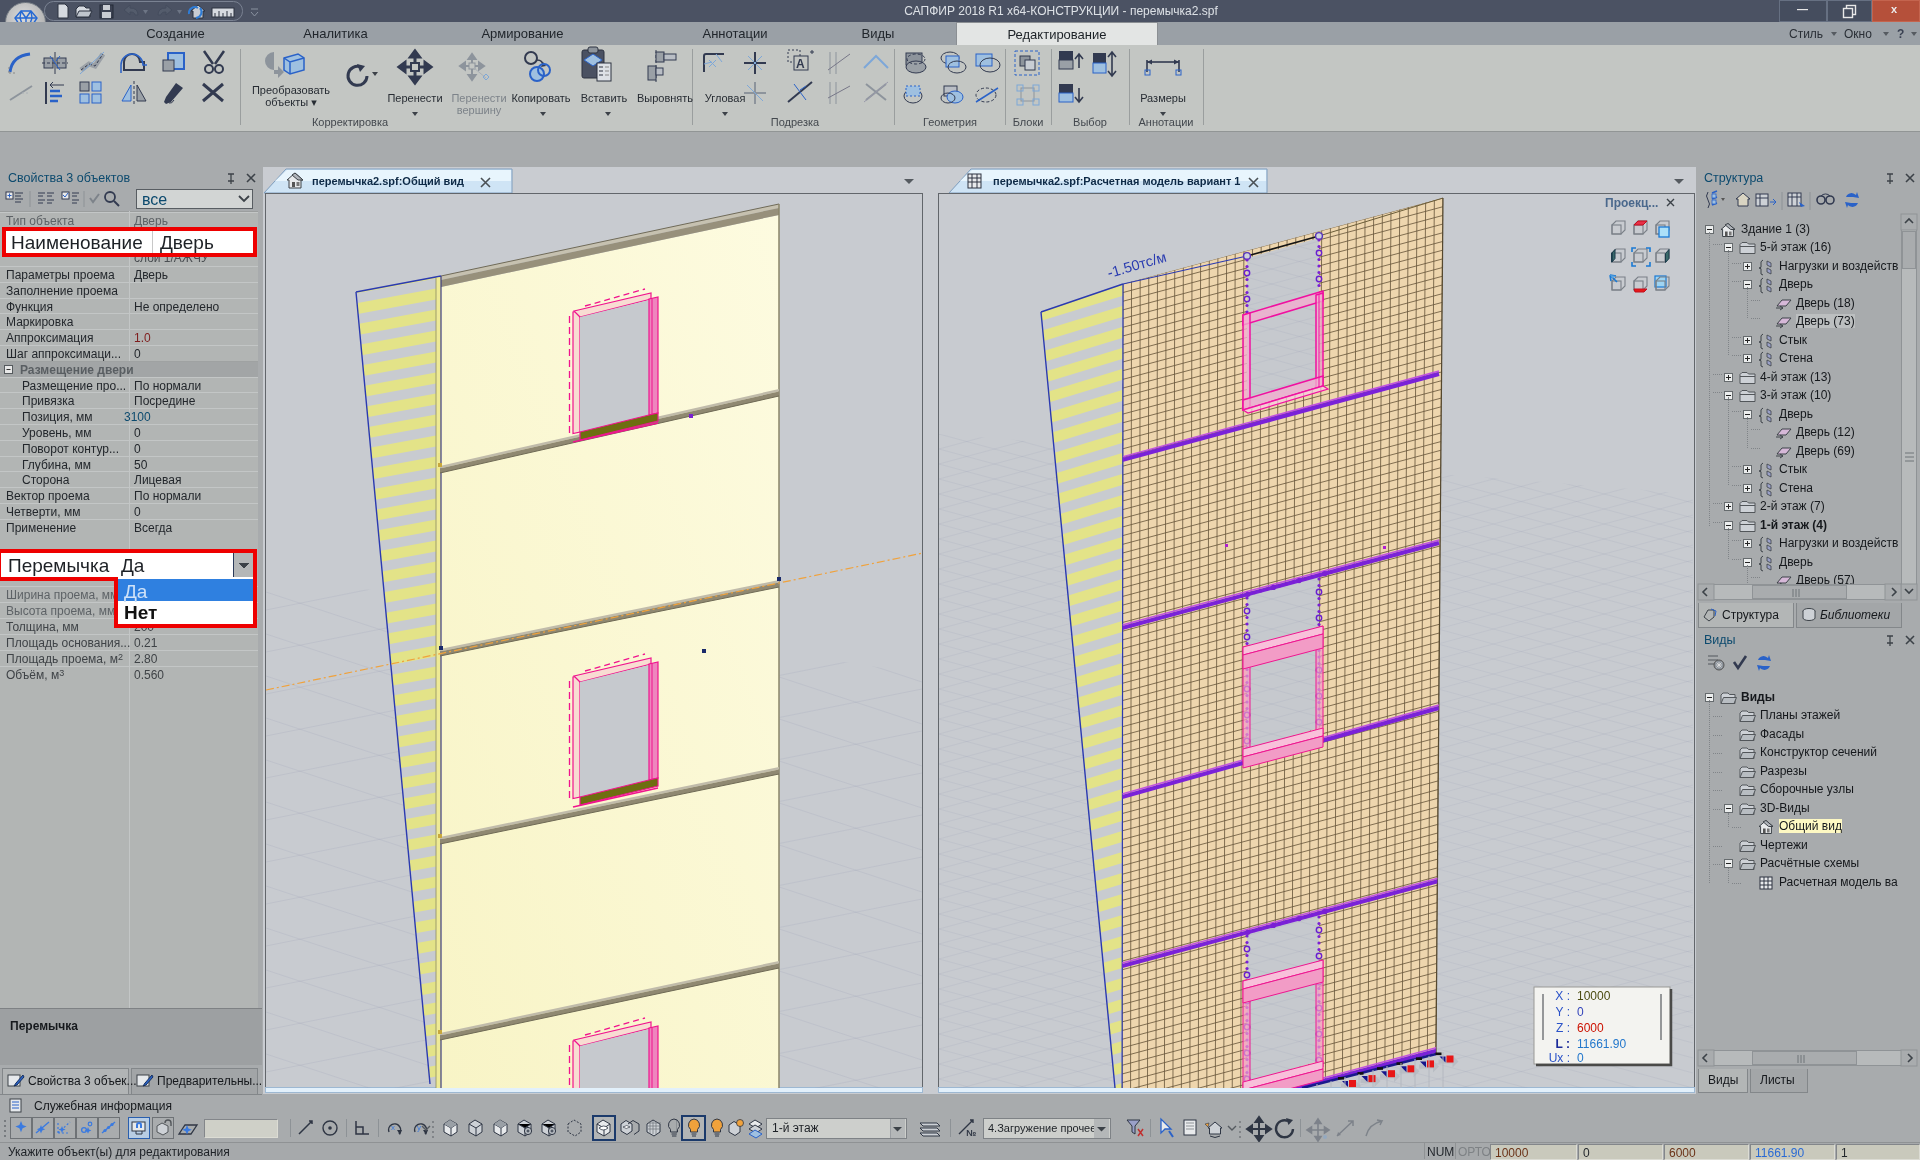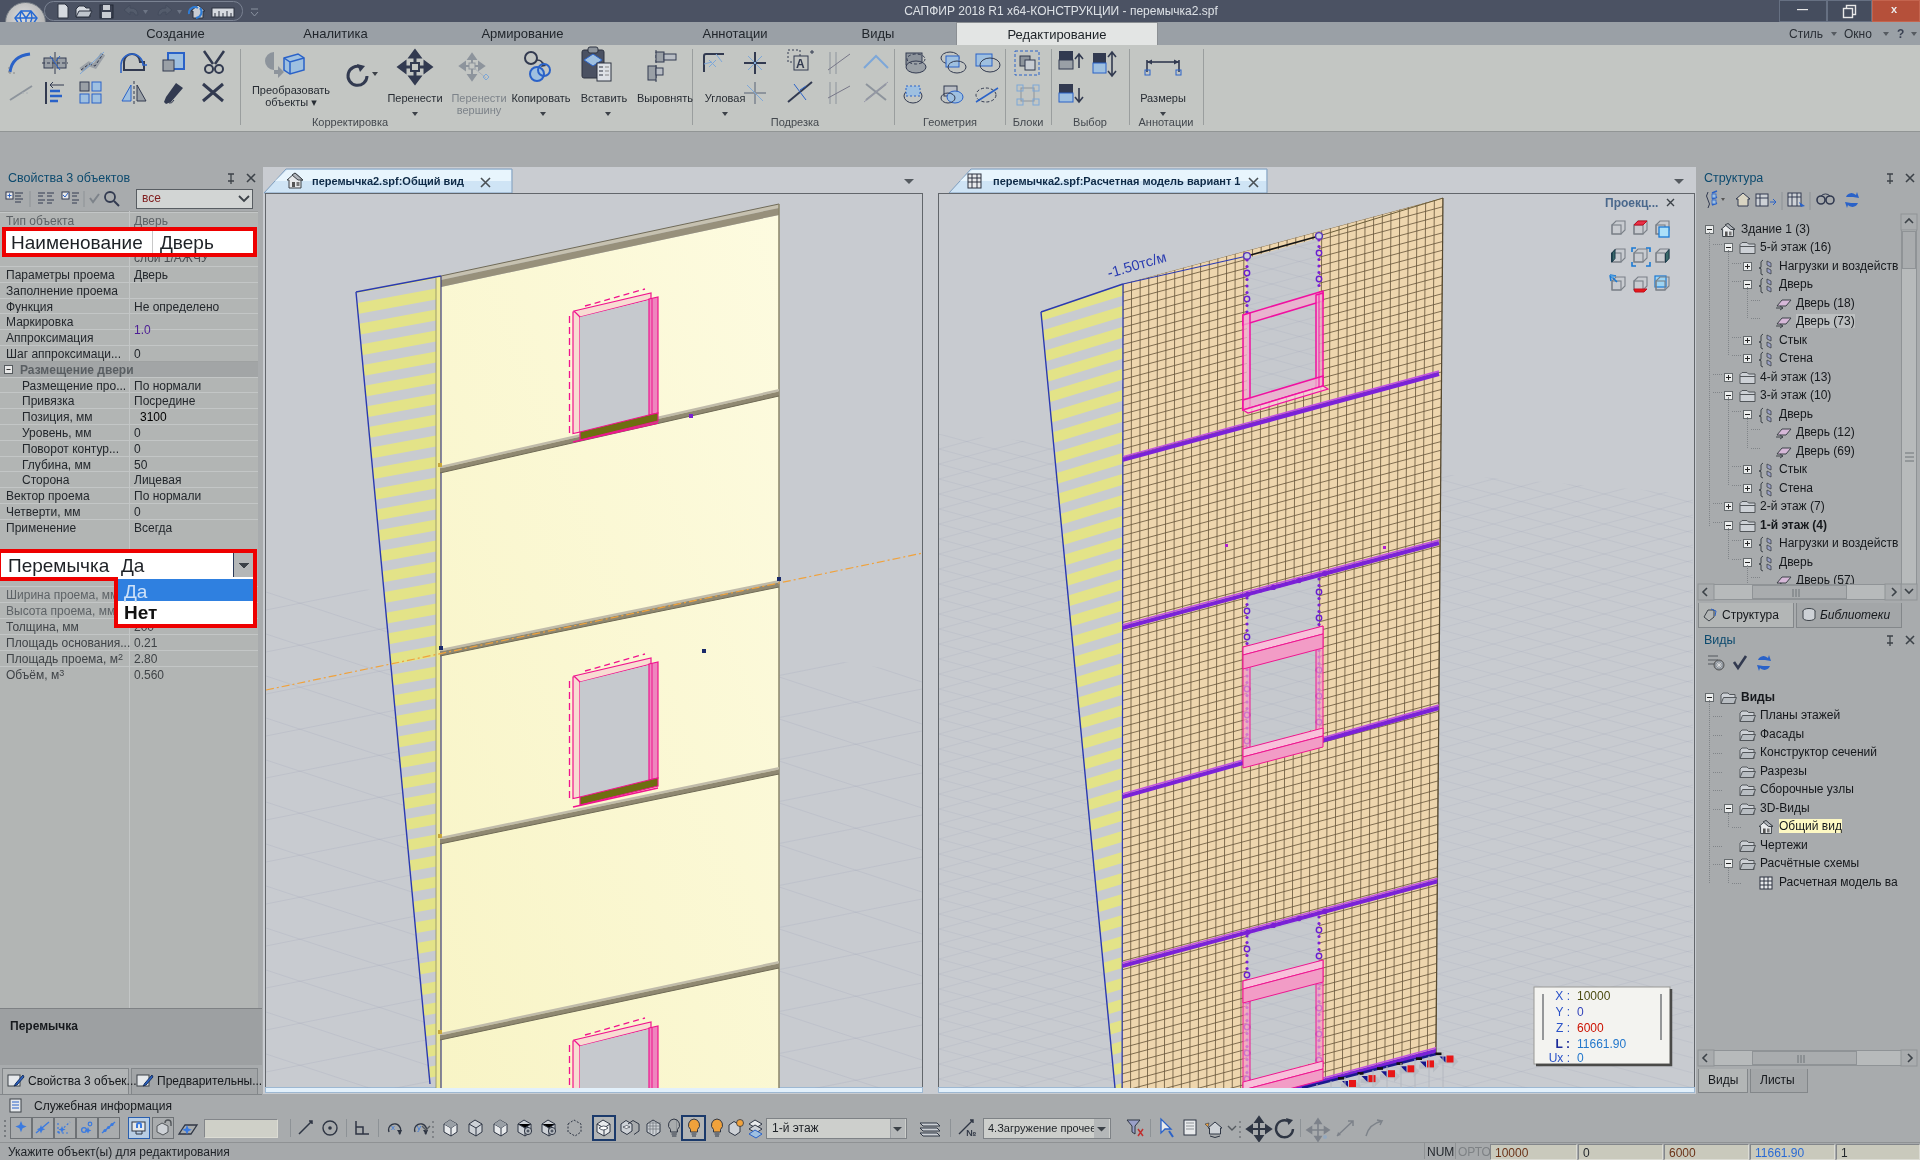--- a/index.html
+++ b/index.html
@@ -318,21 +318,21 @@
     <path d="M34 5 h7 M34 8 h5 M34 12 h7 M34 15 h5 M43 5 h7 M43 8 h5 M43 12 h7 M43 15 h5" stroke="#323a50"></path>
     <rect x="58" y="4" width="7" height="7" fill="#e8e8e8" stroke="#323a50"></rect>
     <path d="M59 7 l2 2 3 -4" stroke="#2a62c8" fill="none"></path>
     <path d="M68 5 h7 M68 8 h5 M68 12 h7 M68 15 h5" stroke="#323a50"></path>
     <path d="M80 3 v16" stroke="#8d9296"></path>
     <path d="M86 10 l3 4 6 -8" stroke="#7d838a" stroke-width="2" fill="none"></path>
     <circle cx="106" cy="9" r="5" fill="none" stroke="#323a50" stroke-width="1.8"></circle>
     <path d="M110 13 l5 5" stroke="#323a50" stroke-width="2"></path>
   </svg>
 <div class="abs" style="left:136px;top:189px;width:117px;height:20px;background:#d2d5d4;border:1px solid #585d62;"></div>
-<div class="abs" style="left:142px;top:191px;font-size:12px;color:#7f1d1d;">все</div>
+<div class="abs" style="left:142px;top:191px;font-size:16px;color:#0c4a6e;">все</div>
 <svg style="left:238px;top:194px;" width="12" height="10">
     <path d="M1 2 l5 5 5 -5" fill="none" stroke="#3c4248" stroke-width="1.8"></path>
   </svg>
 <div class="abs" style="left:0;top:211px;width:258px;height:797px;background:#b2b5b4;border-top:1px solid #9b9e9e;"></div>
 <div class="abs" style="left:129px;top:211px;width:1px;height:797px;background:#c3c6c6;"></div>
 <div class="abs" style="left:258px;top:211px;width:4px;height:797px;background:#a8abad;"></div>
 <div class="abs" style="left:0;top:212px;width:258px;height:1px;background:#c3c6c6;"></div>
 <div class="prowname" style="left:6px;top:214px;color:#5d6266;">Тип объекта</div>
 <div class="prowval" style="left:134px;top:214px;color:#5d6266;">Дверь</div>
 <div class="abs" style="left:0;top:266px;width:258px;height:1px;background:#c3c6c6;"></div>
@@ -340,33 +340,33 @@
 <div class="prowval" style="left:134px;top:268px;color:#23272c;">Дверь</div>
 <div class="abs" style="left:0;top:282px;width:258px;height:1px;background:#c3c6c6;"></div>
 <div class="prowname" style="left:6px;top:284px;color:#23272c;">Заполнение проема</div>
 <div class="abs" style="left:0;top:298px;width:258px;height:1px;background:#c3c6c6;"></div>
 <div class="prowname" style="left:6px;top:300px;color:#23272c;">Функция</div>
 <div class="prowval" style="left:134px;top:300px;color:#23272c;">Не определено</div>
 <div class="abs" style="left:0;top:313px;width:258px;height:1px;background:#c3c6c6;"></div>
 <div class="prowname" style="left:6px;top:315px;color:#23272c;">Маркировка</div>
 <div class="abs" style="left:0;top:329px;width:258px;height:1px;background:#c3c6c6;"></div>
 <div class="prowname" style="left:6px;top:331px;color:#23272c;">Аппроксимация</div>
-<div class="prowval" style="left:134px;top:323px;color:#4c1d95;">1.0</div>
+<div class="prowval" style="left:134px;top:331px;color:#7f1d1d;">1.0</div>
 <div class="abs" style="left:0;top:345px;width:258px;height:1px;background:#c3c6c6;"></div>
 <div class="prowname" style="left:6px;top:347px;color:#23272c;">Шаг аппроксимаци...</div>
 <div class="prowval" style="left:134px;top:347px;color:#23272c;">0</div>
 <div class="abs" style="left:0;top:377px;width:258px;height:1px;background:#c3c6c6;"></div>
 <div class="prowname" style="left:22px;top:379px;color:#23272c;">Размещение про...</div>
 <div class="prowval" style="left:134px;top:379px;color:#23272c;">По нормали</div>
 <div class="abs" style="left:0;top:392px;width:258px;height:1px;background:#c3c6c6;"></div>
 <div class="prowname" style="left:22px;top:394px;color:#23272c;">Привязка</div>
 <div class="prowval" style="left:134px;top:394px;color:#23272c;">Посредине</div>
 <div class="abs" style="left:0;top:408px;width:258px;height:1px;background:#c3c6c6;"></div>
 <div class="prowname" style="left:22px;top:410px;color:#23272c;">Позиция, мм</div>
-<div class="prowval" style="left:140px;top:410px;color:#000000;">3100</div>
+<div class="prowval" style="left:124px;top:410px;color:#0c4a6e;">3100</div>
 <div class="abs" style="left:0;top:424px;width:258px;height:1px;background:#c3c6c6;"></div>
 <div class="prowname" style="left:22px;top:426px;color:#23272c;">Уровень, мм</div>
 <div class="prowval" style="left:134px;top:426px;color:#23272c;">0</div>
 <div class="abs" style="left:0;top:440px;width:258px;height:1px;background:#c3c6c6;"></div>
 <div class="prowname" style="left:22px;top:442px;color:#23272c;">Поворот контур...</div>
 <div class="prowval" style="left:134px;top:442px;color:#23272c;">0</div>
 <div class="abs" style="left:0;top:456px;width:258px;height:1px;background:#c3c6c6;"></div>
 <div class="prowname" style="left:22px;top:458px;color:#23272c;">Глубина, мм</div>
 <div class="prowval" style="left:134px;top:458px;color:#23272c;">50</div>
 <div class="abs" style="left:0;top:471px;width:258px;height:1px;background:#c3c6c6;"></div>

